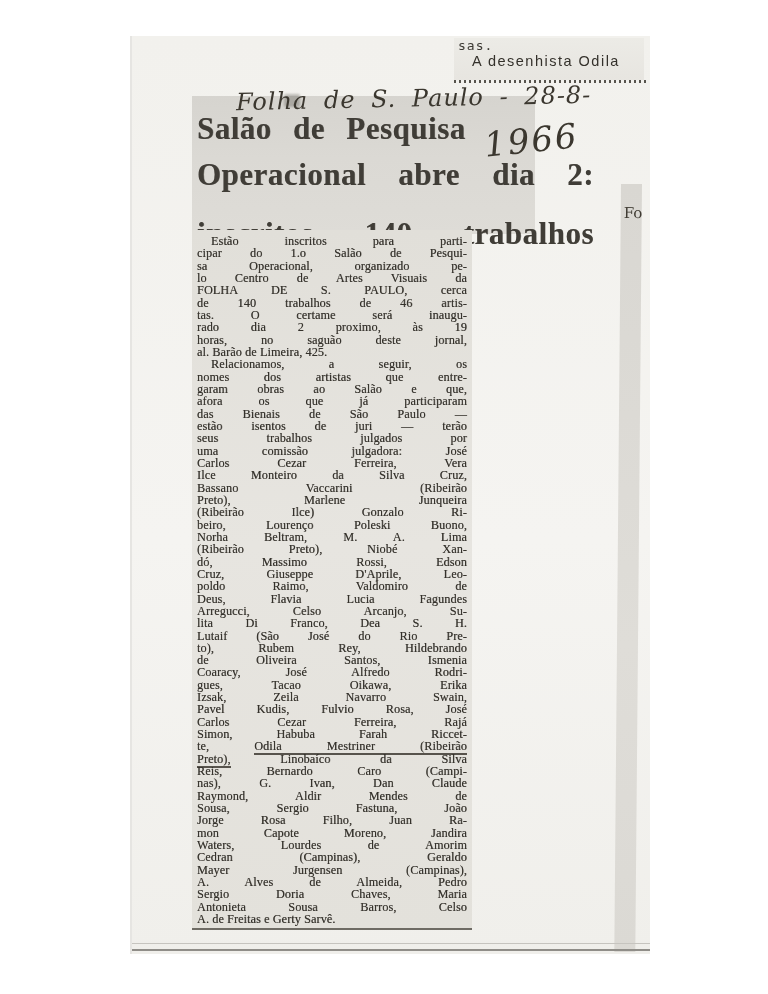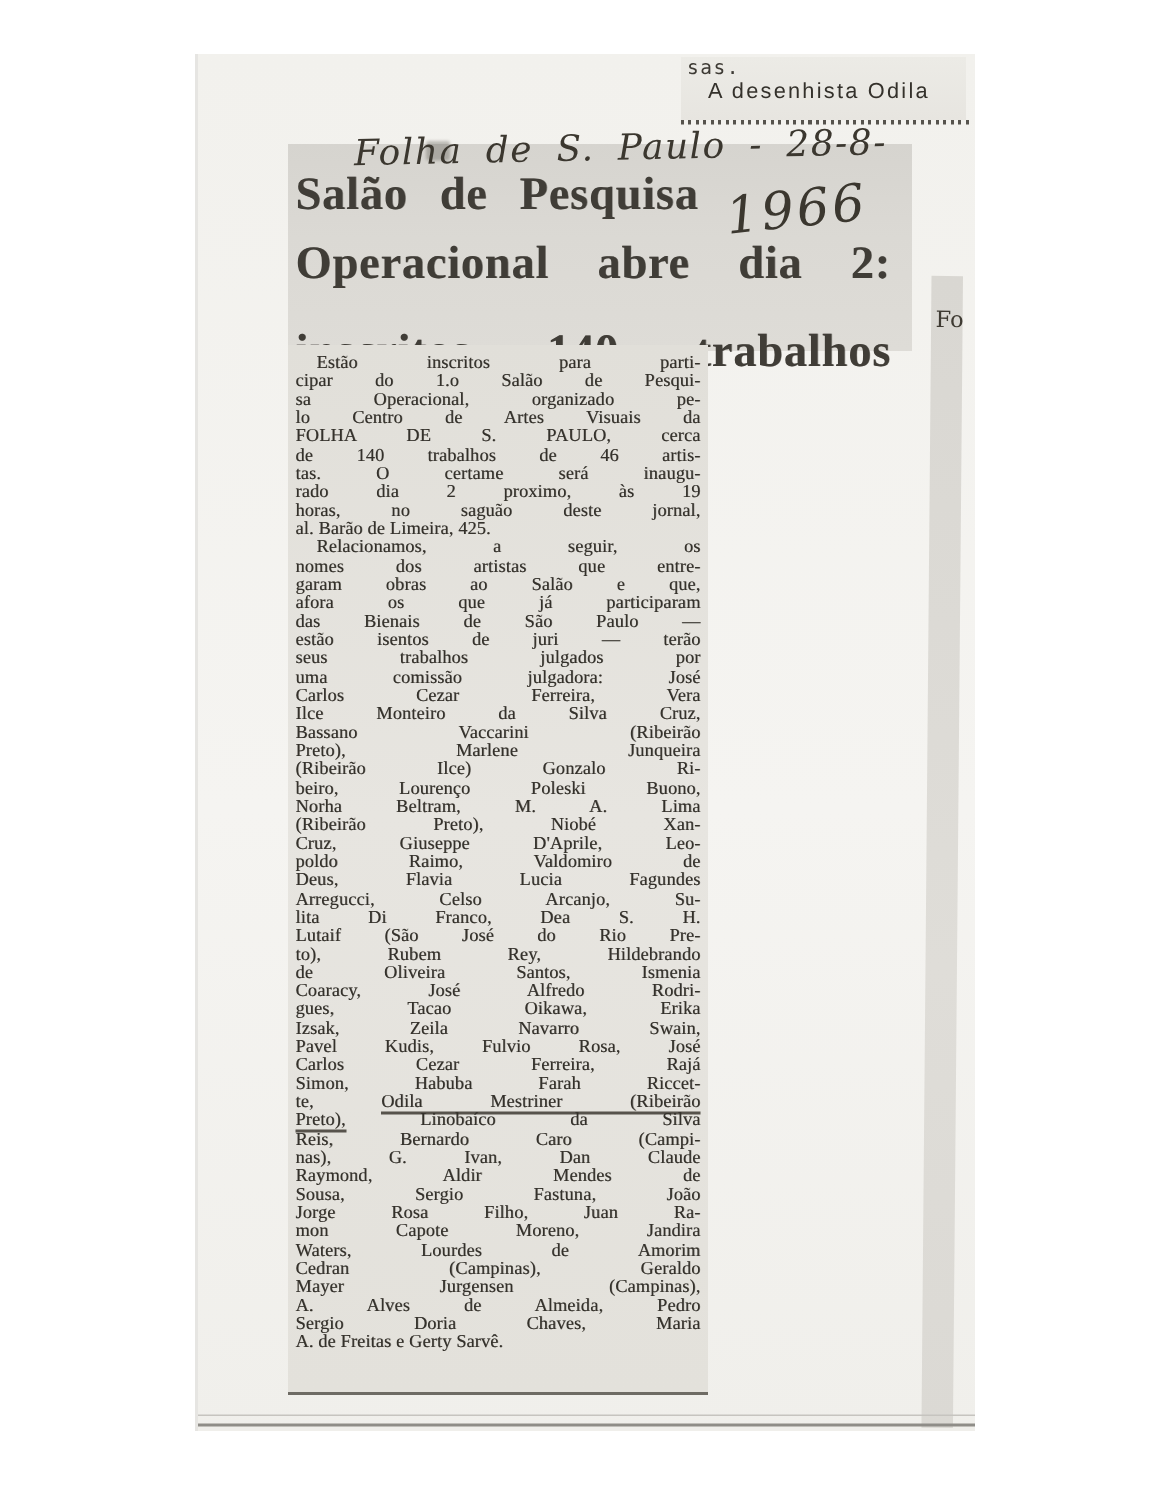--- a/index.html
+++ b/index.html
@@ -30,21 +30,21 @@
     position:absolute;left:18px;top:15px;white-space:nowrap;
     font-family:Liberation Sans, sans-serif;font-size:14.5px;color:#34312b;letter-spacing:1.5px;text-align:center;
   }
   .torn-edge{
     position:absolute;left:0;right:-3px;bottom:-3px;height:3px;
     background:repeating-linear-gradient(90deg,#56534d 0 2px,rgba(0,0,0,0) 2px 5px);
   }
 
   
   .headline-clip{
-    position:absolute;left:60px;top:60px;width:416px;height:138px;
+    position:absolute;left:60px;top:60px;width:343px;height:138px;
     background:linear-gradient(180deg,#d6d4cf 0%,#dbd9d4 45%,#dedcd7 100%);
   }
   .smudge{
     position:absolute;left:92px;top:-2px;width:16px;height:13px;
     background:rgba(88,85,78,.35);border-radius:2px;filter:blur(1px);
   }
   .hl{
     position:absolute;left:5px;width:397px;
     font-family:"Liberation Serif",serif;font-weight:bold;font-size:31px;
     color:#403d37;letter-spacing:.5px;text-shadow:.4px 0 0 rgba(64,61,55,.5);
@@ -145,20 +145,21 @@
           <div class="bline">seus trabalhos julgados por</div>
           <div class="bline">uma comissão julgadora: José</div>
           <div class="bline">Carlos Cezar Ferreira, Vera</div>
           <div class="bline">Ilce Monteiro da Silva Cruz,</div>
           <div class="bline">Bassano Vaccarini (Ribeirão</div>
           <div class="bline">Preto), Marlene Junqueira</div>
           <div class="bline">(Ribeirão Ilce) Gonzalo Ri-</div>
           <div class="bline">beiro, Lourenço Poleski Buono,</div>
           <div class="bline">Norha Beltram, M. A. Lima</div>
           <div class="bline">(Ribeirão Preto), Niobé Xan-</div>
+          <div class="bline">dó, Massimo Rossi, Edson</div>
           <div class="bline">Cruz, Giuseppe D'Aprile, Leo-</div>
           <div class="bline">poldo Raimo, Valdomiro de</div>
           <div class="bline">Deus, Flavia Lucia Fagundes</div>
           <div class="bline">Arregucci, Celso Arcanjo, Su-</div>
           <div class="bline">lita Di Franco, Dea S. H.</div>
           <div class="bline">Lutaif (São José do Rio Pre-</div>
           <div class="bline">to), Rubem Rey, Hildebrando</div>
           <div class="bline">de Oliveira Santos, Ismenia</div>
           <div class="bline">Coaracy, José Alfredo Rodri-</div>
           <div class="bline">gues, Tacao Oikawa, Erika</div>
@@ -172,20 +173,21 @@
           <div class="bline">nas), G. Ivan, Dan Claude</div>
           <div class="bline">Raymond, Aldir Mendes de</div>
           <div class="bline">Sousa, Sergio Fastuna, João</div>
           <div class="bline">Jorge Rosa Filho, Juan Ra-</div>
           <div class="bline">mon Capote Moreno, Jandira</div>
           <div class="bline">Waters, Lourdes de Amorim</div>
           <div class="bline">Cedran (Campinas), Geraldo</div>
           <div class="bline">Mayer Jurgensen (Campinas),</div>
           <div class="bline">A. Alves de Almeida, Pedro</div>
           <div class="bline">Sergio Doria Chaves, Maria</div>
+          <div class="bline">Antonieta Sousa Barros, Celso</div>
           <div class="bline endline">A. de Freitas e Gerty Sarvê.</div>
         </div>
     </div>
 
     <div class="side-strip">
       <div class="hand-side">Fo</div>
     </div>
 
     <div class="edge1"></div>
     <div class="edge2"></div>

